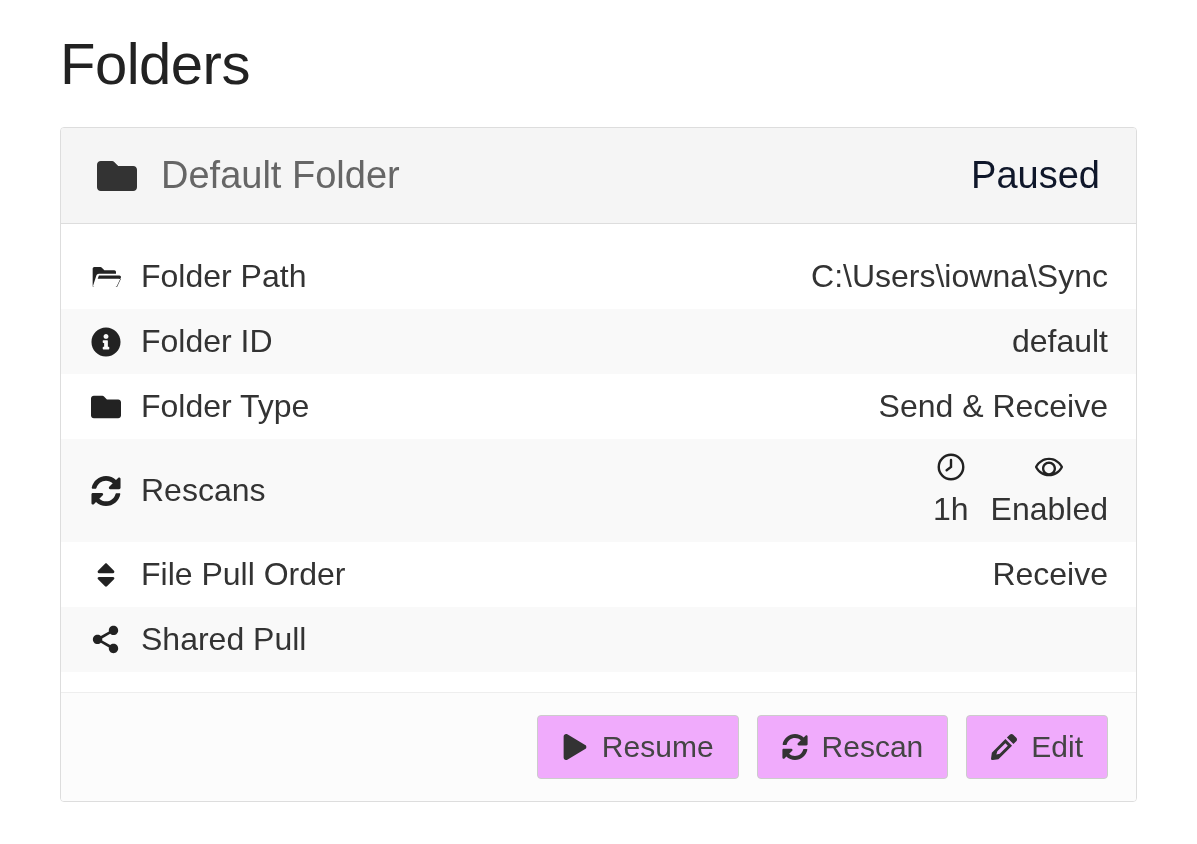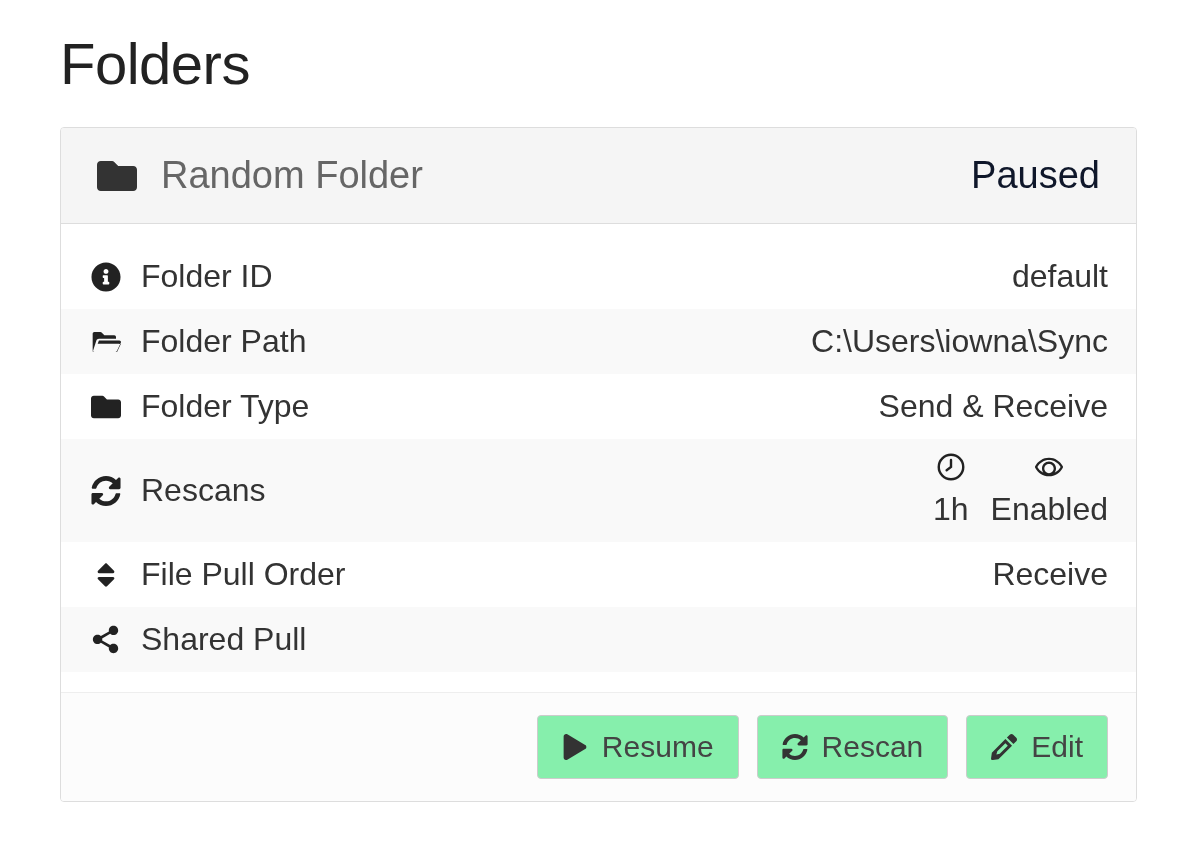--- a/index.html
+++ b/index.html
@@ -102,21 +102,21 @@
     .panel-footer {
       background: #fcfcfc;
       border-top: 1px solid #eee;
       padding: 22px 28px;
       display: flex;
       justify-content: flex-end;
       gap: 18px;
       margin-top: 20px;
     }
     .btn {
-      background: #86efac;
+      background: #f0abfc;
       border: 1px solid #ccc;
       border-radius: 4px;
       padding: 14px 24px;
       font-size: 30px;
       color: #444;
       display: inline-flex;
       align-items: center;
       gap: 14px;
       cursor: pointer;
     }
@@ -132,49 +132,49 @@
 <h1 class="page-title">Folders</h1>
 
 <div class="panel">
   <div class="panel-header">
     <div class="panel-header-left">
       <span class="folder-icon">
         <svg viewBox="0 0 512 512" fill="#333">
             <path d="M464 128H272l-54.6-54.6c-6-6-14.1-9.4-22.6-9.4H48C21.5 64 0 85.5 0 112v288c0 26.5 21.5 48 48 48h416c26.5 0 48-21.5 48-48V176c0-26.5-21.5-48-48-48z"></path>
           </svg>
       </span>
-      <span class="panel-header-title">Random Folder</span>
+      <span class="panel-header-title">Default Folder</span>
     </div>
     <span class="panel-status">Paused</span>
   </div>
 
   <div class="panel-body">
 
     <div class="detail-row">
       <span class="detail-label">
         <span class="icon">
+          <svg viewBox="0 0 576 512" fill="#222">
+              <path d="M572.7 292.1L500 448H64c-17.7 0-32-14.3-32-32V96c0-17.7 14.3-32 32-32h117.5c8.5 0 16.6 3.4 22.6 9.4L256 128h192c17.7 0 32 14.3 32 32v32H152c-22.1 0-41.7 14.2-48.6 35.2L32 448h436c12.6 0 24-7.4 29.2-18.9l75.5-160c9.6-20.4-5.3-44-27.9-44H152l-24 64h397.9z"></path>
+            </svg>
+        </span>
+        <span>Folder Path</span>
+      </span>
+      <span class="detail-value">C:\Users\iowna\Sync</span>
+    </div>
+
+    <div class="detail-row">
+      <span class="detail-label">
+        <span class="icon">
           <svg viewBox="0 0 512 512" fill="#222">
               <path d="M256 8C119 8 8 119 8 256s111 248 248 248 248-111 248-248S393 8 256 8zm0 110c23.2 0 42 18.8 42 42s-18.8 42-42 42-42-18.8-42-42 18.8-42 42-42zm56 254c0 6.6-5.4 12-12 12h-88c-6.6 0-12-5.4-12-12v-24c0-6.6 5.4-12 12-12h12v-64h-12c-6.6 0-12-5.4-12-12v-24c0-6.6 5.4-12 12-12h64c6.6 0 12 5.4 12 12v100h12c6.6 0 12 5.4 12 12v24z"></path>
             </svg>
         </span>
         <span>Folder ID</span>
       </span>
       <span class="detail-value">default</span>
-    </div>
-
-    <div class="detail-row">
-      <span class="detail-label">
-        <span class="icon">
-          <svg viewBox="0 0 576 512" fill="#222">
-              <path d="M572.7 292.1L500 448H64c-17.7 0-32-14.3-32-32V96c0-17.7 14.3-32 32-32h117.5c8.5 0 16.6 3.4 22.6 9.4L256 128h192c17.7 0 32 14.3 32 32v32H152c-22.1 0-41.7 14.2-48.6 35.2L32 448h436c12.6 0 24-7.4 29.2-18.9l75.5-160c9.6-20.4-5.3-44-27.9-44H152l-24 64h397.9z"></path>
-            </svg>
-        </span>
-        <span>Folder Path</span>
-      </span>
-      <span class="detail-value">C:\Users\iowna\Sync</span>
     </div>
 
     <div class="detail-row">
       <span class="detail-label">
         <span class="icon">
           <svg viewBox="0 0 512 512" fill="#222">
               <path d="M464 128H272l-54.6-54.6c-6-6-14.1-9.4-22.6-9.4H48C21.5 64 0 85.5 0 112v288c0 26.5 21.5 48 48 48h416c26.5 0 48-21.5 48-48V176c0-26.5-21.5-48-48-48z"></path>
             </svg>
         </span>
         <span>Folder Type</span>

